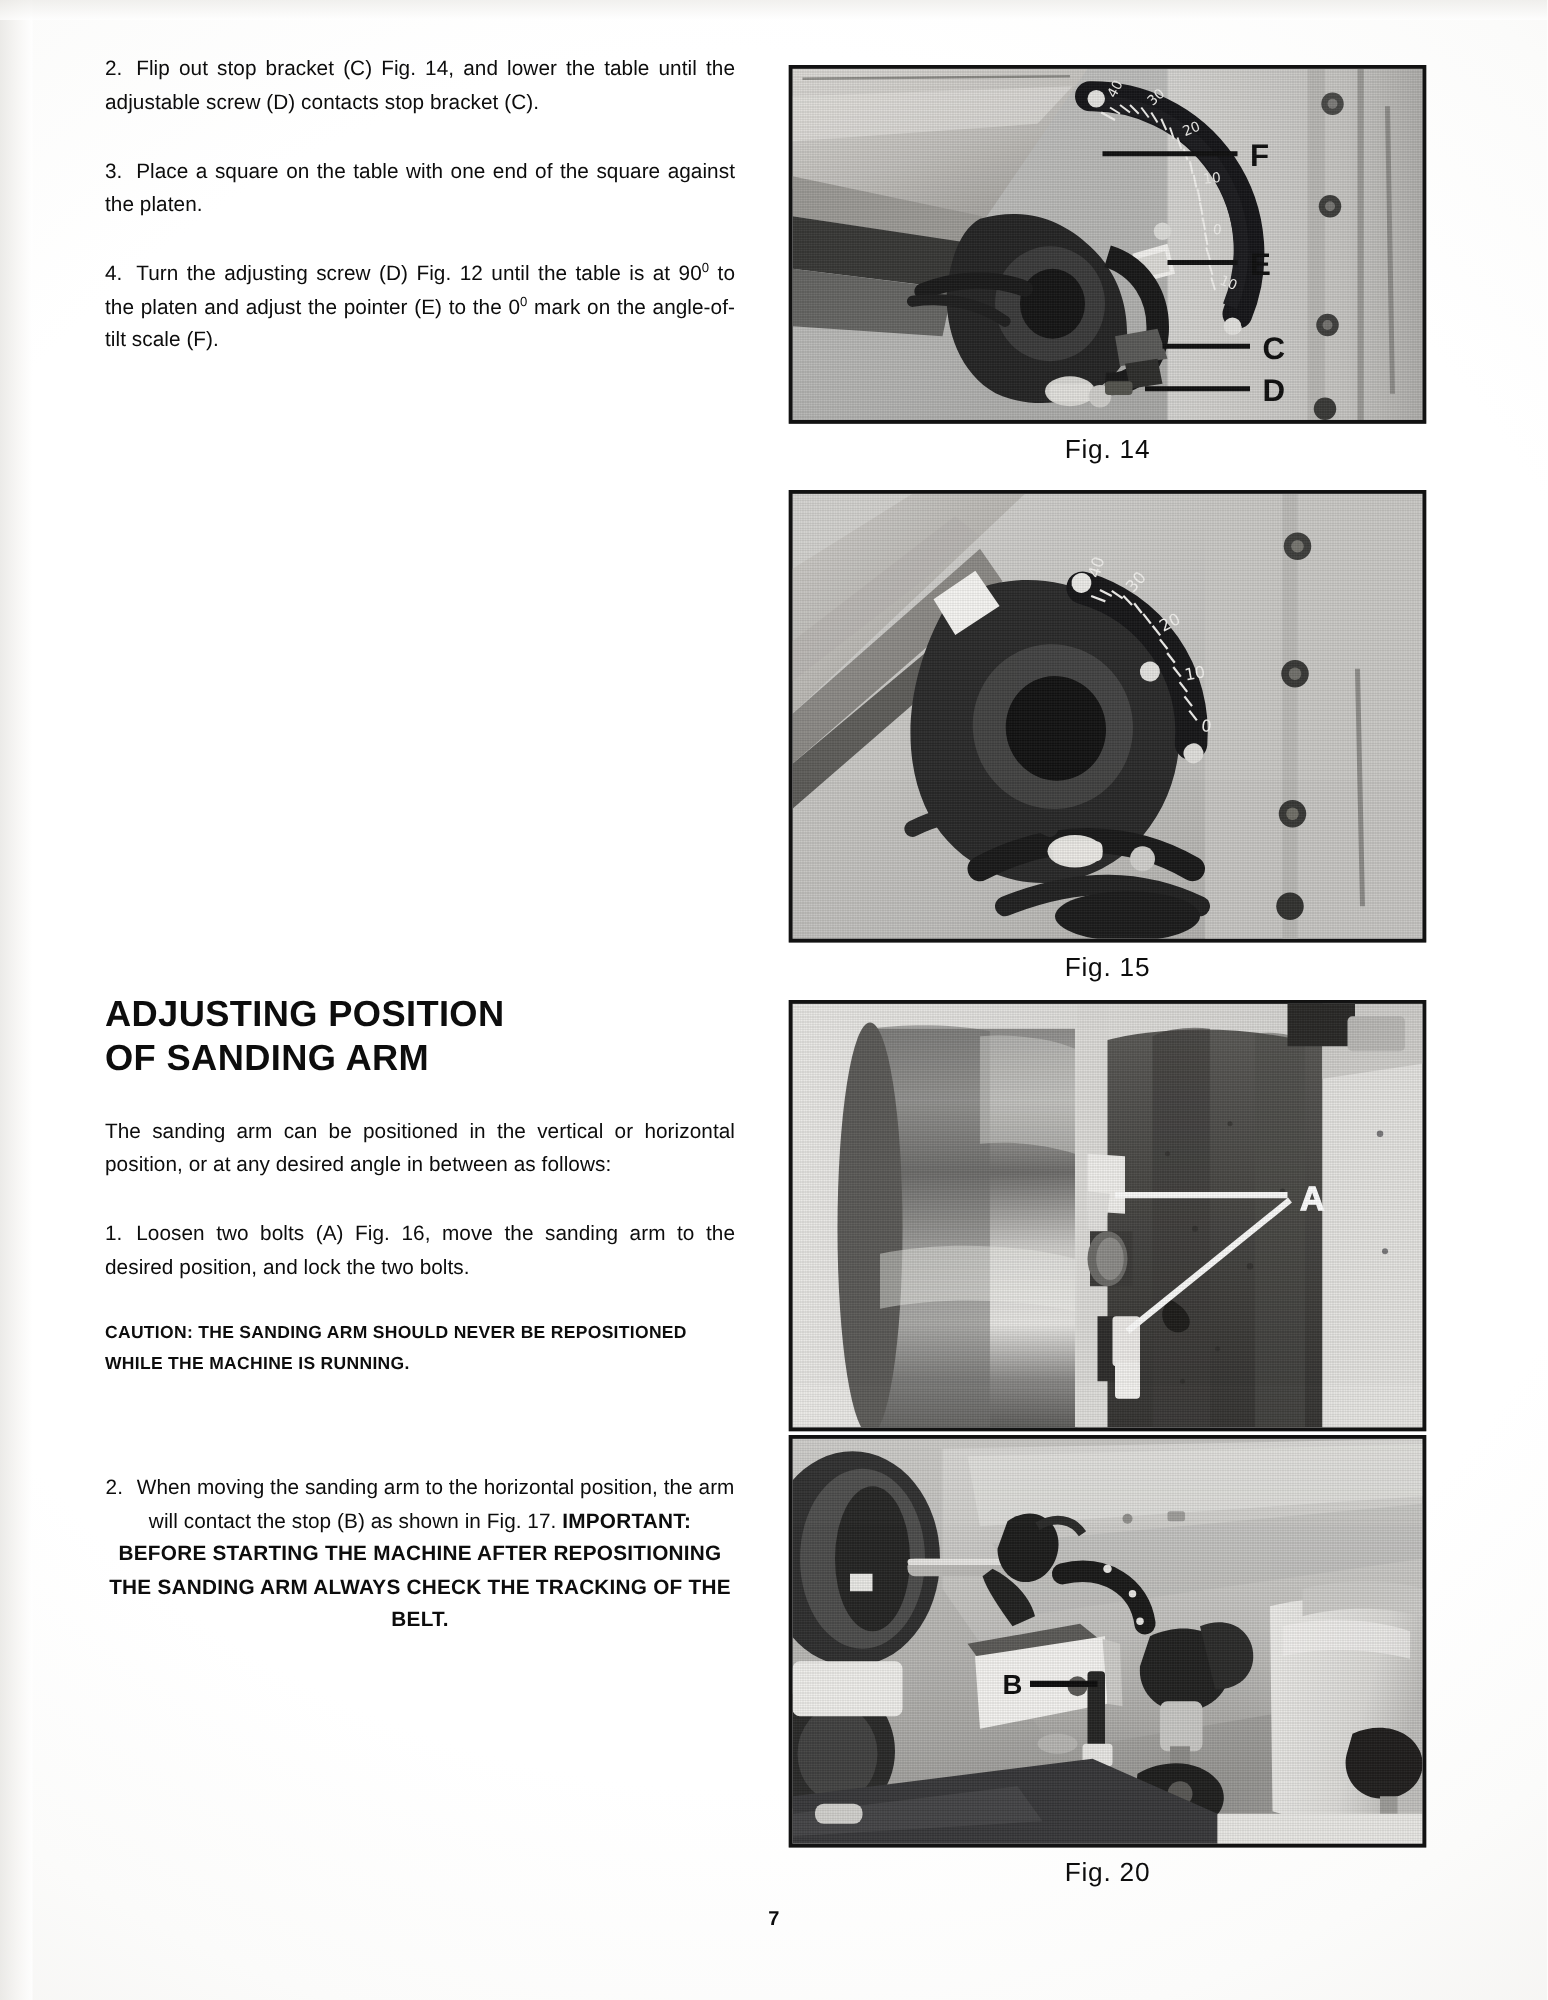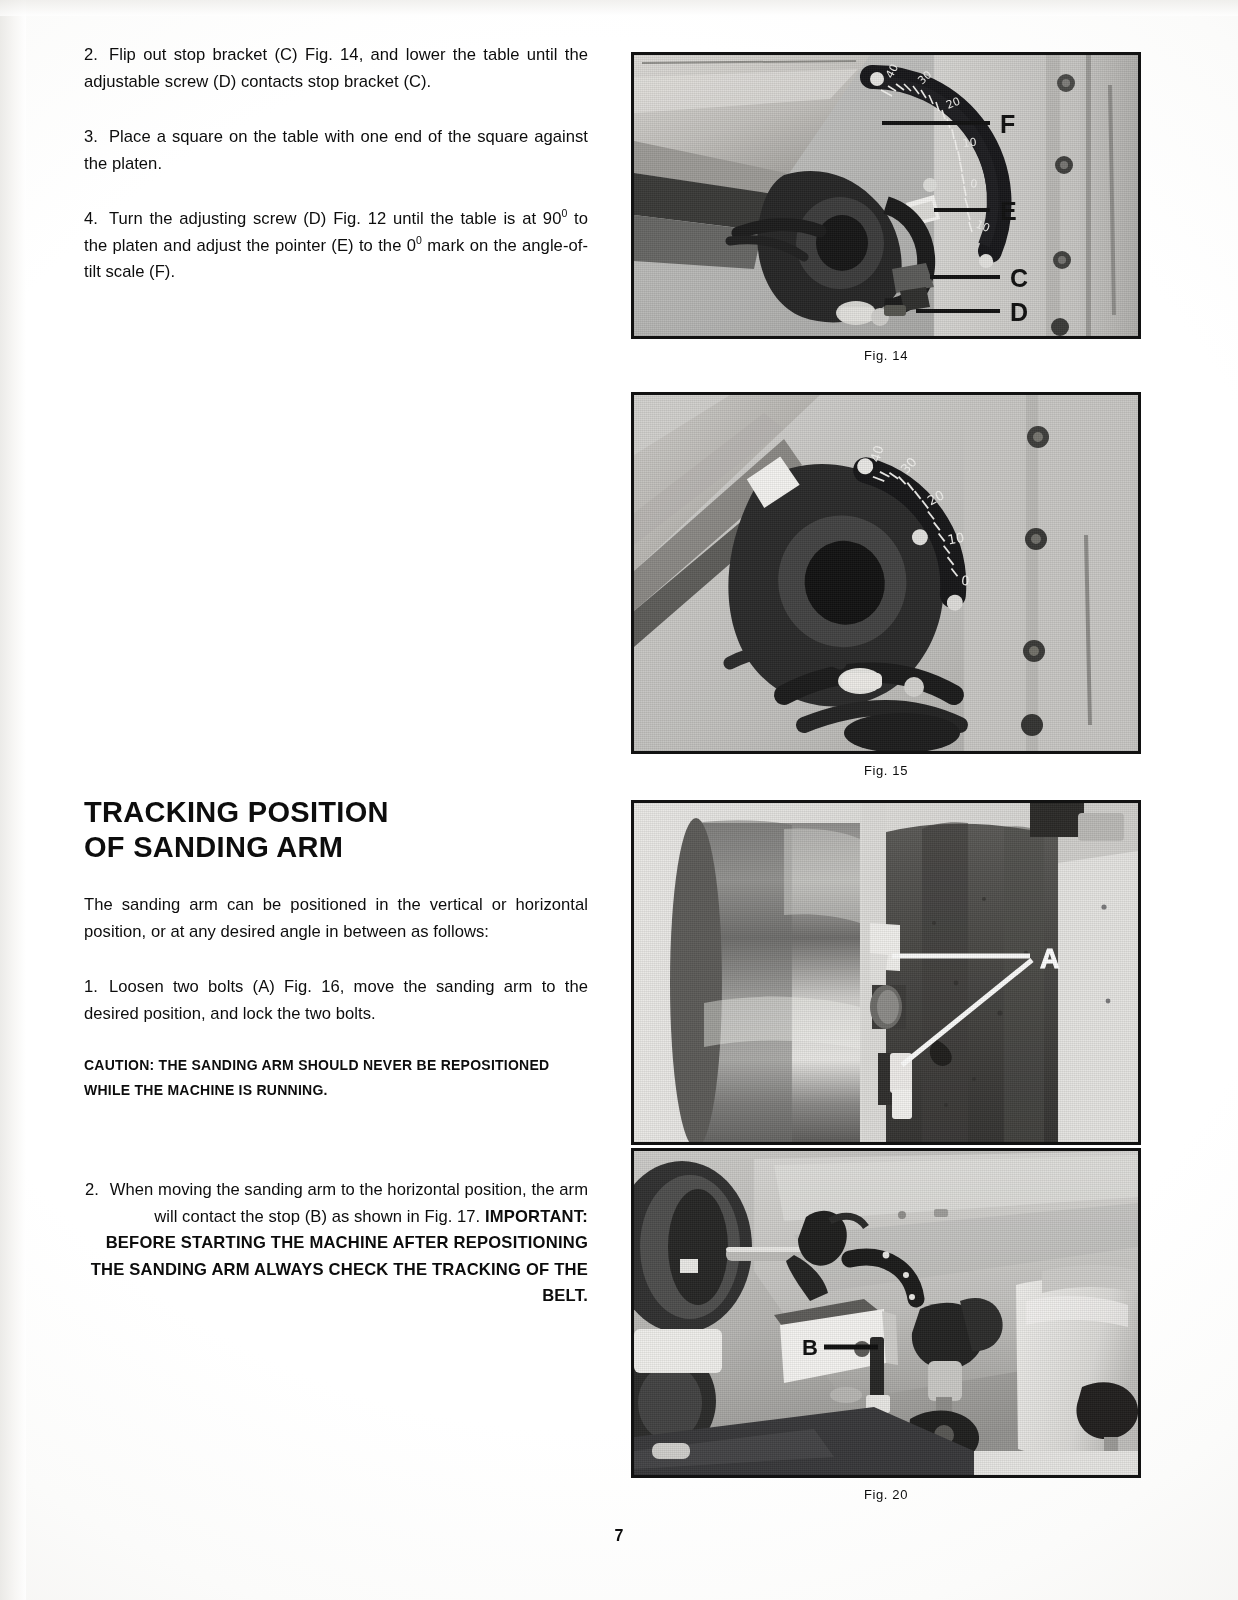--- a/index.html
+++ b/index.html
@@ -42,21 +42,21 @@
     top: 42px;
     width: 504px;
   }
   p.body {
     margin: 0;
     font-size: 16.6px;
     line-height: 26.5px;
     text-align: justify;
     letter-spacing: .05px;
   }
-  p.body.nojust { text-align: right; }
+  p.body.nojust { text-align: center; }
   .gap-lg { height: 29px; }
   .gap-md { height: 26px; }
   .num { margin-right: 11px; }
   sup.deg {
     font-size: 10.5px;
     vertical-align: super;
     line-height: 0;
   }
   .bold {
     font-weight: bold;
@@ -98,21 +98,21 @@
     background-image:
       repeating-linear-gradient(0deg, rgba(0,0,0,.10) 0 1px, rgba(255,255,255,.05) 1px 2px),
       repeating-linear-gradient(90deg, rgba(0,0,0,.07) 0 1px, rgba(255,255,255,.04) 1px 2px);
     pointer-events: none;
     opacity: .55;
   }
   .cap {
     position: absolute;
     width: 100%;
     text-align: center;
-    font-size: 13px;
+    font-size: 21px;
     letter-spacing: .6px;
   }
   .cap span { white-space: pre; }
 
   .pageno {
     position: absolute;
     left: 0; width: 1238px;
     top: 1527px;
     text-align: center;
     font-size: 16px;
@@ -141,21 +141,21 @@
   <p class="body"><span class="num">4.</span><span>Turn the adjusting screw (D) Fig. 12 until the table is at 90</span><sup class="deg">0</sup><span> to the platen and adjust the pointer (E) to the 0</span><sup class="deg">0</sup><span> mark on the angle-of-tilt scale (F).</span></p>
 
   <div class="gap-lg"></div>
 
 
 </div>
 
 <div class="text-col" style="top:795px;">
 
   <h1 class="section">
-    <span>TRACKING POSITION</span><br>
+    <span>ADJUSTING POSITION</span><br>
     <span>OF SANDING ARM</span>
   </h1>
 
   <div style="height:27px;"></div>
 
   <p class="body">The sanding arm can be positioned in the vertical or horizontal position, or at any desired angle in between as follows:</p>
 
   <div class="gap-lg"></div>
 
   <p class="body"><span class="num">1.</span><span>Loosen two bolts (A) Fig. 16, move the sanding arm to the desired position, and lock the two bolts.</span></p>

